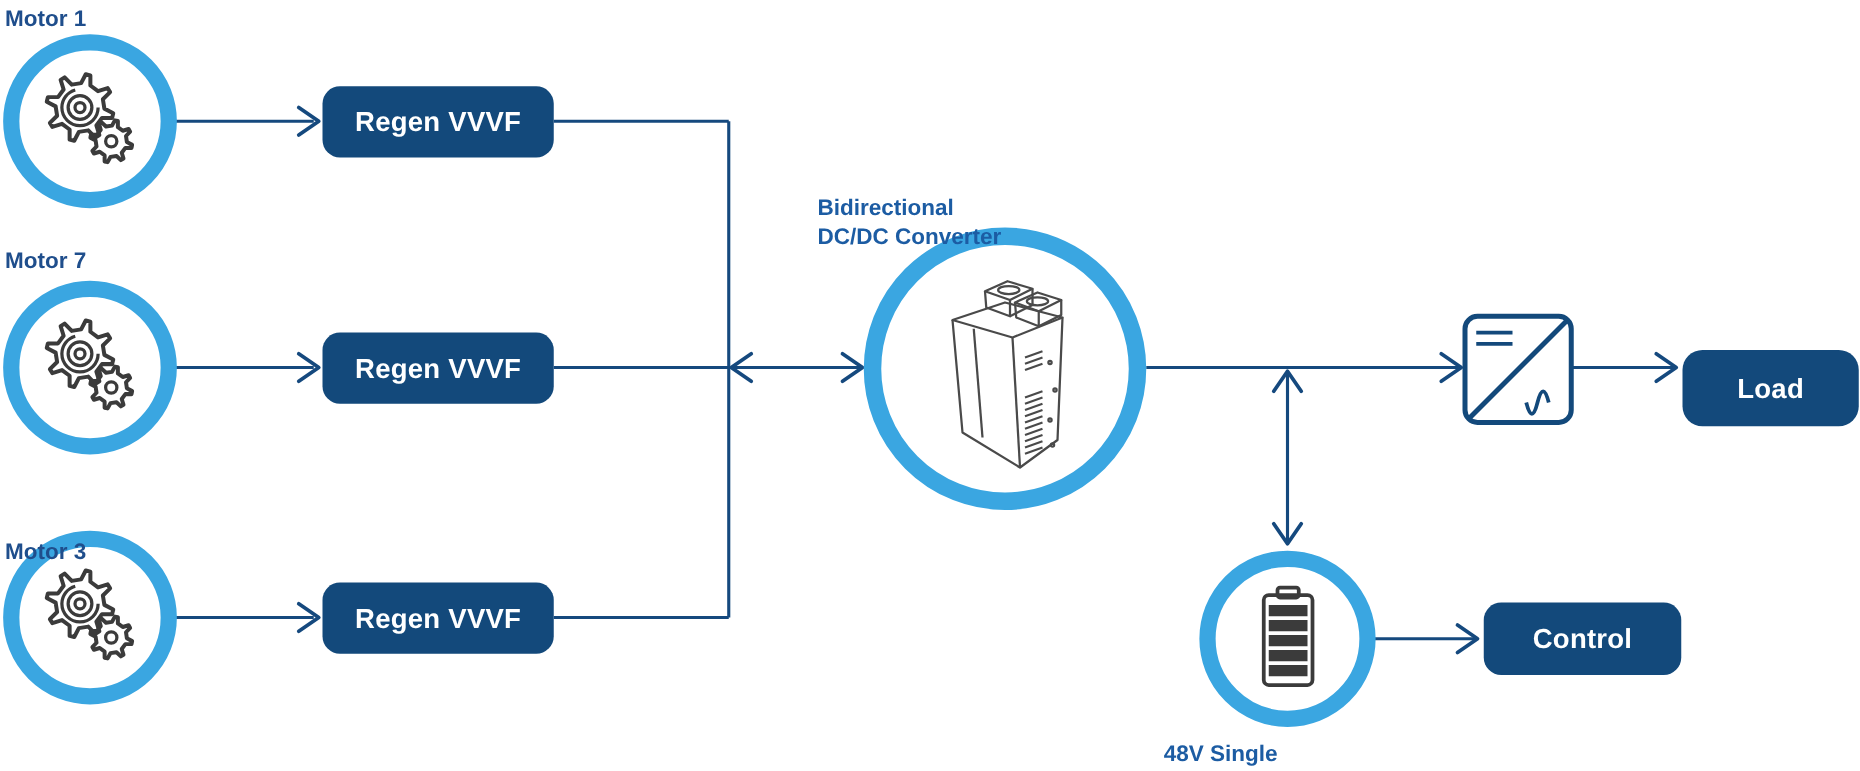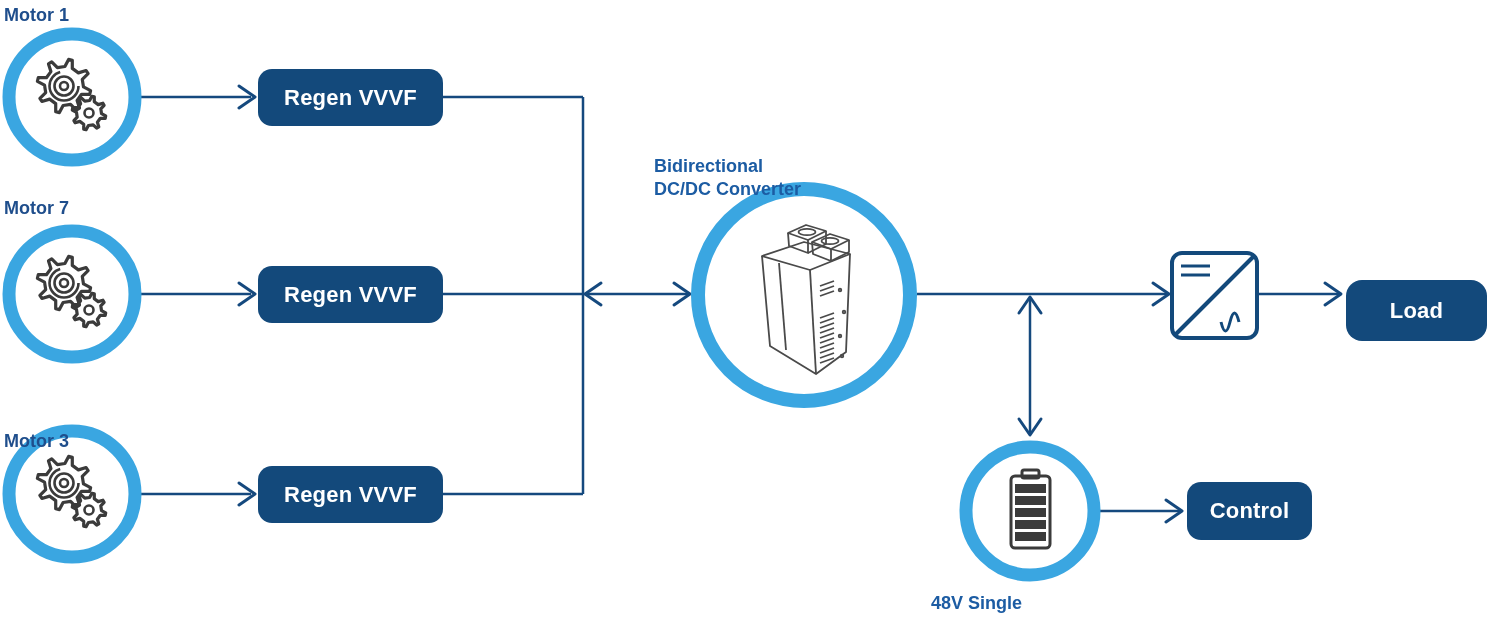--- a/index.html
+++ b/index.html
@@ -156,15 +156,15 @@
 
   <div class="label" style="left:1115px;top:201px;width:200px;">
   </div>
 
   <div class="label" style="left:931px;top:592px;width:200px;">48V Single</div>
 
   <div class="node-box" style="left:258px;top:69px;width:185px;height:57px;">Regen VVVF</div>
   <div class="node-box" style="left:258px;top:266px;width:185px;height:57px;">Regen VVVF</div>
   <div class="node-box" style="left:258px;top:466px;width:185px;height:57px;">Regen VVVF</div>
   <div class="node-box" style="left:1346px;top:280px;width:141px;height:61px;border-radius:16px;">Load</div>
-  <div class="node-box" style="left:1187px;top:482px;width:125px;height:58px;">Control</div>
+  <div class="node-box" style="left:1187px;top:482px;width:158px;height:58px;">Control</div>
 
 </div>
 
 </body></html>

